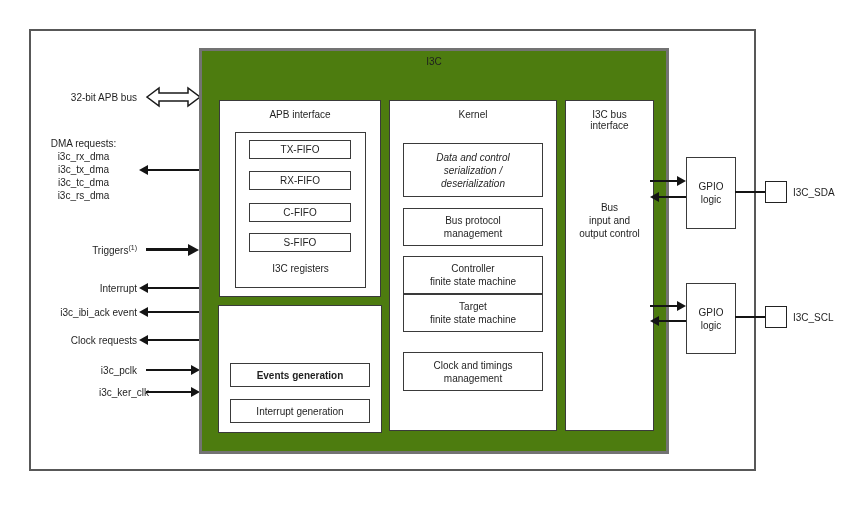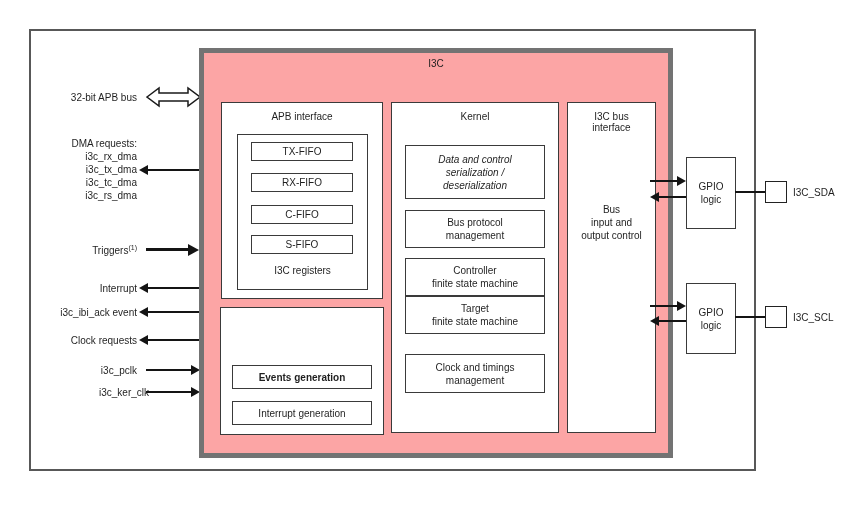--- a/index.html
+++ b/index.html
@@ -7,21 +7,21 @@
     position:relative; width:851px; height:505px; background:#ffffff;
     font-family:"Liberation Sans", sans-serif; color:#1f1f1f; overflow:hidden;
   }
   .abs { position:absolute; }
   .frame {
     position:absolute; left:29px; top:29px; width:723px; height:438px;
     border:2px solid #585858; background:#ffffff;
   }
   .container-block {
     position:absolute; left:199px; top:48px; width:464px; height:400px;
-    background:#fca5a5; border:5px solid #737373;
+    background:#4d7c0f; border:3px solid #737373;
   }
   .block-title { position:absolute; left:0; top:5px; width:100%; text-align:center; font-size:10px; color:#1f1f1f; }
   .wbox { position:absolute; background:#ffffff; border:1px solid #3a3a3a; }
   .wbox2 { position:absolute; background:#ffffff; border:1.4px solid #3a3a3a; }
   .center-flex { display:flex; align-items:center; justify-content:center; text-align:center; }
   .ml { white-space:pre-line; }
   .txt { font-size:10px; line-height:13px; color:#1f1f1f; }
   .lbl { position:absolute; left:30px; width:107px; text-align:right; font-size:10px; line-height:13px; color:#1f1f1f; }
   sup.fnote { font-size:7px; vertical-align:super; line-height:0; }
   .hline { position:absolute; height:2px; background:#141414; }
@@ -37,21 +37,21 @@
 </style>
 </head>
 <body>
 
 <div class="canvas">
 
   <div class="frame"></div>
 
   <div class="lbl" style="top:91px;">32-bit APB bus</div>
 
-  <div class="lbl" style="top:137px;">
+  <div class="lbl" style="top:137px;text-align:center;">
     <div>DMA requests:</div>
     <div>i3c_rx_dma</div>
     <div>i3c_tx_dma</div>
     <div>i3c_tc_dma</div>
     <div>i3c_rs_dma</div>
   </div>
 
   <div class="lbl" style="top:244px;"><span>Triggers</span><sup class="fnote">(1)</sup></div>
 
   <div class="lbl" style="top:282px;">Interrupt</div>

